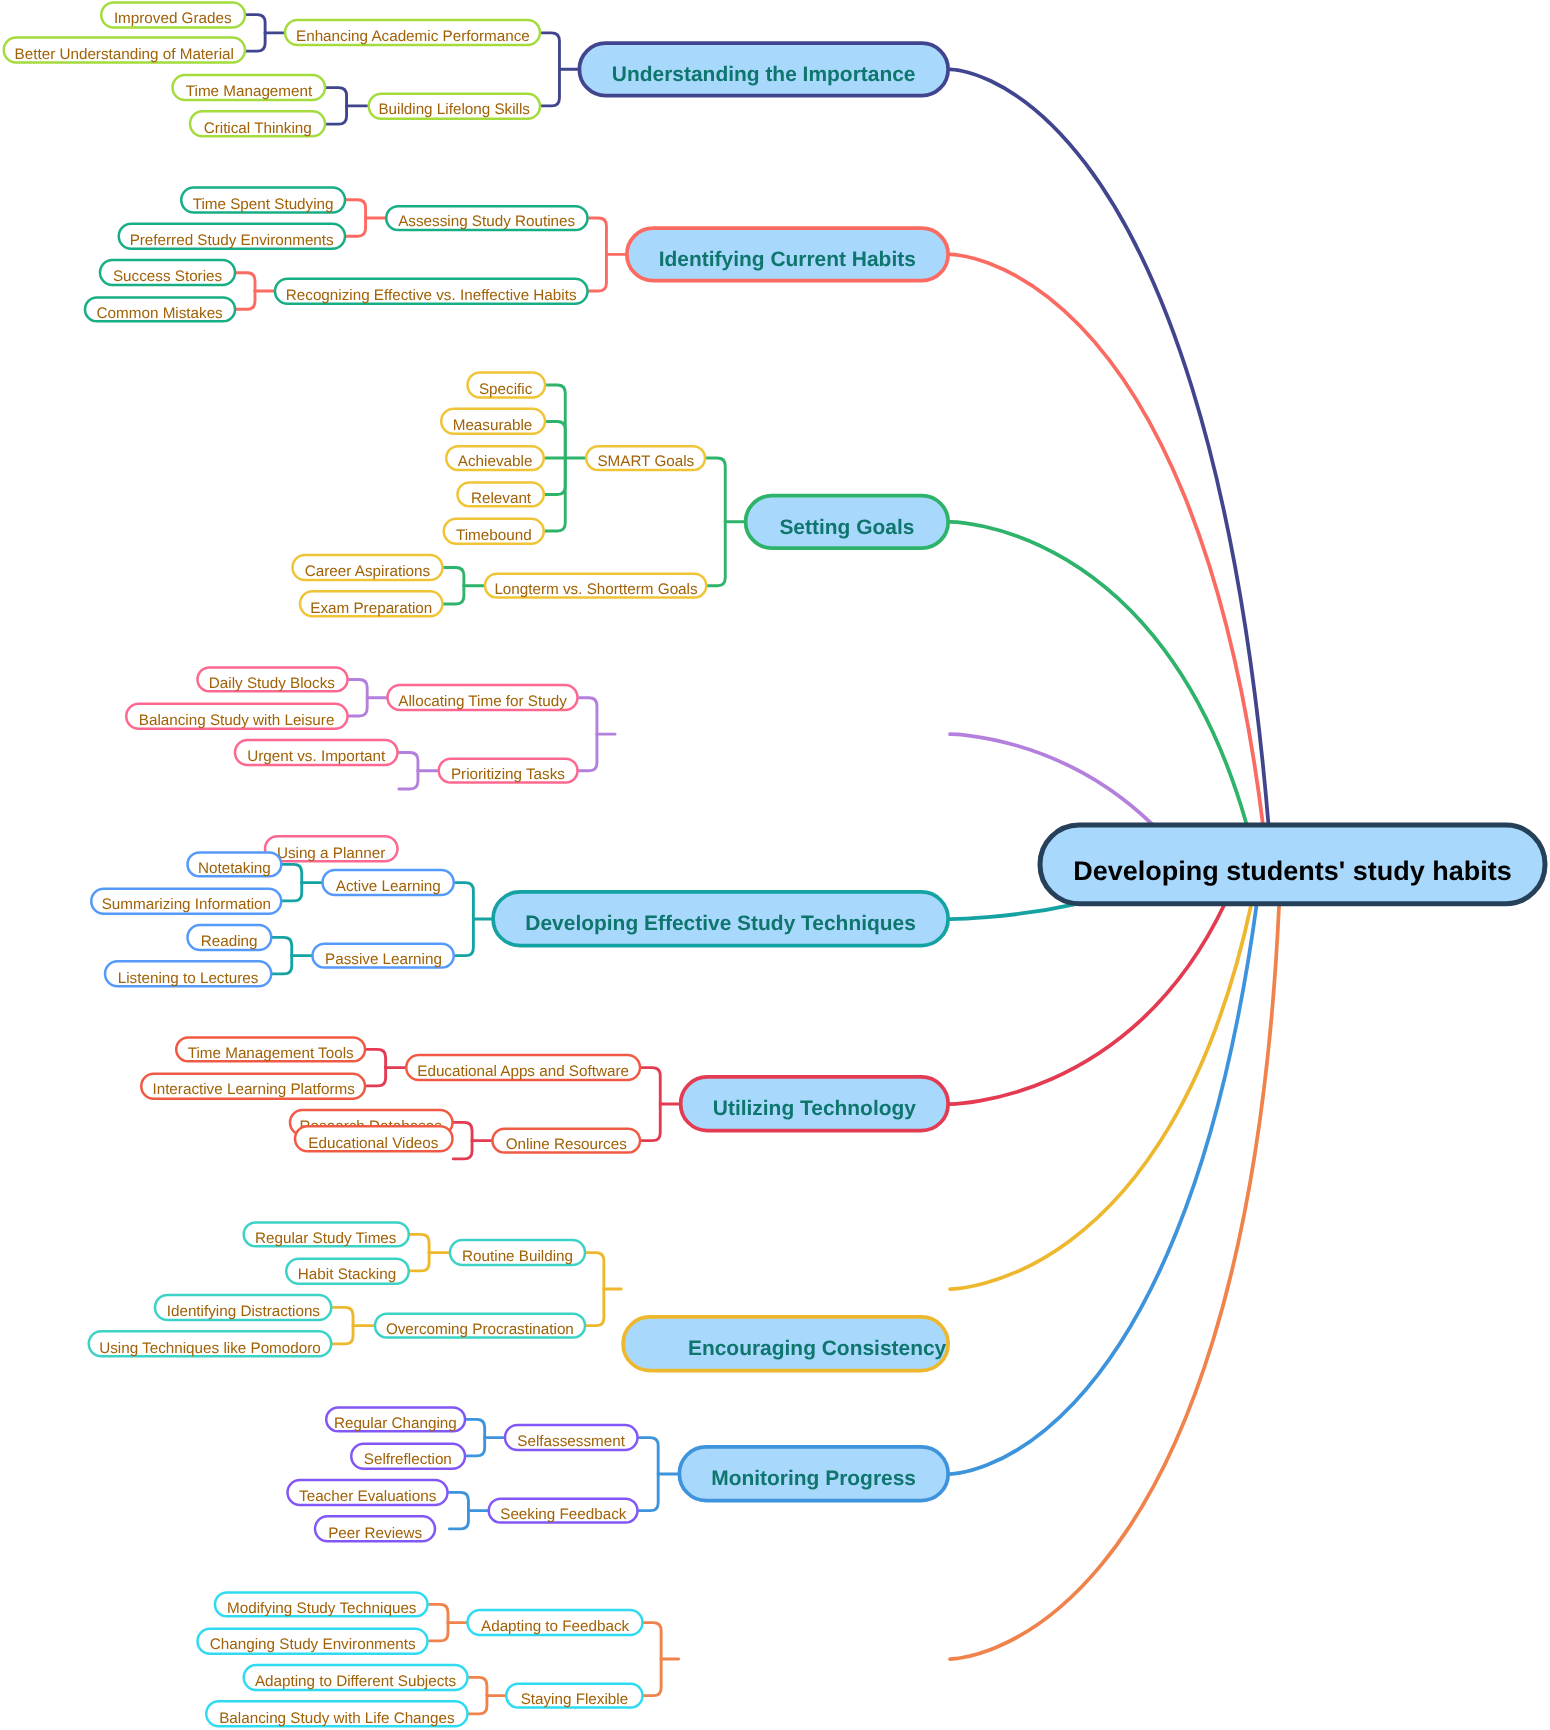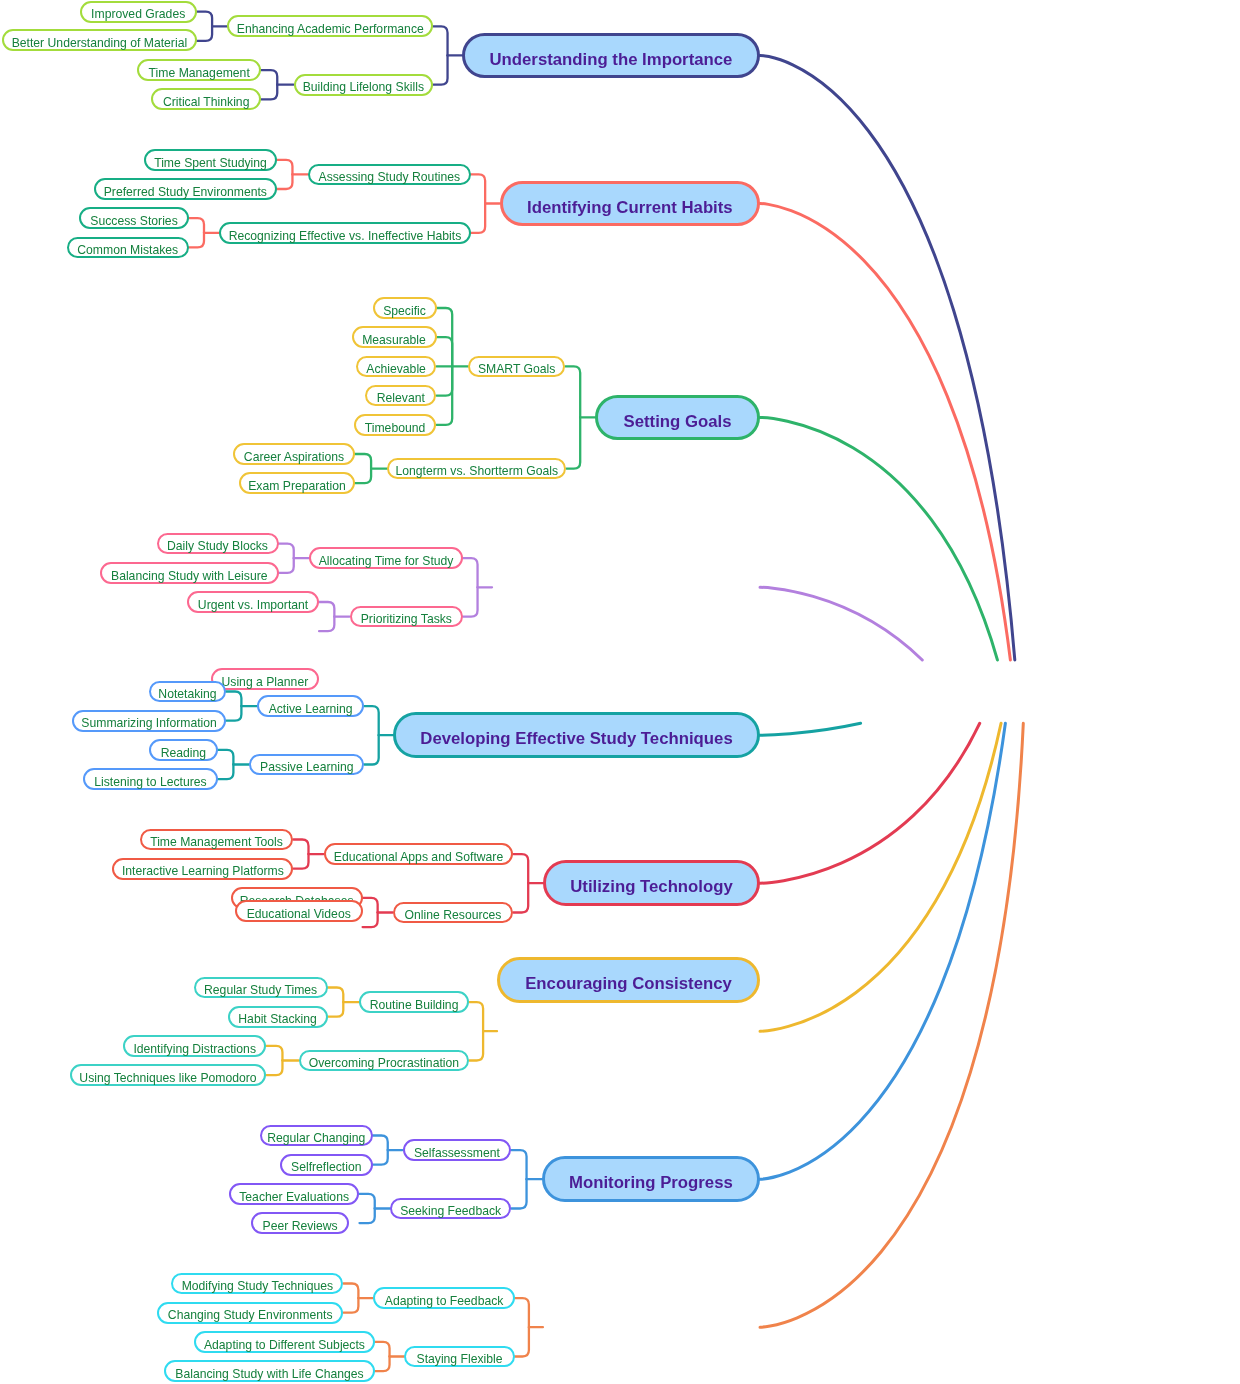--- a/index.html
+++ b/index.html
@@ -5,23 +5,23 @@
 <style>
   html,body{margin:0;padding:0;background:#ffffff;}
   body{width:1240px;height:1384px;overflow:hidden;
        font-family:"Liberation Sans","DejaVu Sans",sans-serif;
        -webkit-font-smoothing:antialiased;}
   #stage{position:relative;width:1240px;height:1384px;background:#ffffff;}
   #edges{position:absolute;left:0;top:0;width:1240px;height:1384px;overflow:visible;}
   #nodes{position:absolute;left:0;top:0;width:1240px;height:1384px;opacity:.9999;will-change:transform;transform:translateZ(0);}
   .node{position:absolute;box-sizing:border-box;display:block;text-align:center;
         white-space:nowrap;background:#ffffff;border-style:solid;}
-  .n3{height:21.8px;border-width:2px;border-radius:11px;font-size:12.2px;color:#15803d;line-height:21.8px;}
+  .n3{height:21.8px;border-width:2px;border-radius:11px;font-size:12.2px;color:#a16207;line-height:21.8px;}
   .n3 > span{position:relative;top:1.7px;}
-  .n1{height:45.8px;border-width:3.9px;border-radius:22.9px;font-size:16.75px;font-weight:bold;color:#4c1d95;line-height:45.8px;}
+  .n1{height:45.8px;border-width:3.9px;border-radius:22.9px;font-size:16.75px;font-weight:bold;color:#0f766e;line-height:45.8px;}
   .n1 > span{position:relative;top:1.2px;}
   .n0{height:66.5px;border-width:4px;border-radius:33.25px;font-size:21.6px;font-weight:bold;color:#000000;line-height:66.5px;}
   .n0 > span{position:relative;top:1.6px;}
 </style>
 </head>
 <body>
 
 <div id="stage" aria-label="Developing students' study habits">
   <svg id="edges" viewBox="0 0 1240 1384" width="1240" height="1384">
       <path d="M760,55.4C760,55.4 964.29,55.4 1014.81,659.95" fill="none" stroke="#40458E" stroke-width="3" stroke-linecap="round" stroke-linejoin="round"></path>
@@ -162,28 +162,29 @@
   <div class="node n3" style="left: 230.6px; width: 132px; top: 887px; border-color: rgb(240, 90, 69);"><span>Research Databases</span></div>
   <div class="node n3" style="left: 234.8px; width: 127.8px; top: 900px; border-color: rgb(240, 90, 69);"><span>Educational Videos</span></div>
   <div class="node n3" style="left: 392.7px; width: 120.7px; top: 901.6px; border-color: rgb(240, 90, 69);"><span>Online Resources</span></div>
   <div class="node n1" style="left: 543px; width: 217px; top: 860.3px; border-color: rgb(227, 59, 82); background: rgb(169, 216, 253);"><span>Utilizing Technology</span></div>
   <div class="node n3" style="left: 193.5px; width: 134.2px; top: 976.6px; border-color: rgb(60, 210, 198);"><span>Regular Study Times</span></div>
   <div class="node n3" style="left: 227.5px; width: 100.2px; top: 1005.8px; border-color: rgb(60, 210, 198);"><span>Habit Stacking</span></div>
   <div class="node n3" style="left: 358.9px; width: 110.3px; top: 991.2px; border-color: rgb(60, 210, 198);"><span>Routine Building</span></div>
   <div class="node n3" style="left: 123.1px; width: 143.2px; top: 1035px; border-color: rgb(60, 210, 198);"><span>Identifying Distractions</span></div>
   <div class="node n3" style="left: 69.7px; width: 196.6px; top: 1064.2px; border-color: rgb(60, 210, 198);"><span>Using Techniques like Pomodoro</span></div>
   <div class="node n3" style="left: 298.6px; width: 170.6px; top: 1049.6px; border-color: rgb(60, 210, 198);"><span>Overcoming Procrastination</span></div>
-  <div class="node n1" style="left: 497px; width: 263px; top: 957px; border-color: rgb(238, 184, 46); background: rgb(169, 216, 253);"><span>Encouraging Consistency</span></div>
+  <div class="node n1" style="left: 497px; width: 263px; top: 1052px; border-color: rgb(238, 184, 46); background: rgb(169, 216, 253); text-align: right;"><span>Encouraging Consistency</span></div>
   <div class="node n3" style="left: 259.5px; width: 113.5px; top: 1124.6px; border-color: rgb(130, 87, 245);"><span>Regular Changing</span></div>
   <div class="node n3" style="left: 279.5px; width: 93.5px; top: 1153.8px; border-color: rgb(130, 87, 245);"><span>Selfreflection</span></div>
   <div class="node n3" style="left: 402.5px; width: 108.8px; top: 1139.2px; border-color: rgb(130, 87, 245);"><span>Selfassessment</span></div>
   <div class="node n3" style="left: 228.8px; width: 130.7px; top: 1183px; border-color: rgb(130, 87, 245);"><span>Teacher Evaluations</span></div>
   <div class="node n3" style="left: 251px; width: 98.2px; top: 1212.2px; border-color: rgb(130, 87, 245);"><span>Peer Reviews</span></div>
   <div class="node n3" style="left: 390px; width: 121.3px; top: 1197.6px; border-color: rgb(130, 87, 245);"><span>Seeking Feedback</span></div>
   <div class="node n1" style="left: 541.8px; width: 218.2px; top: 1156.3px; border-color: rgb(61, 147, 220); background: rgb(169, 216, 253);"><span>Monitoring Progress</span></div>
   <div class="node n3" style="left: 171.4px; width: 172.1px; top: 1272.6px; border-color: rgb(47, 219, 240);"><span>Modifying Study Techniques</span></div>
   <div class="node n3" style="left: 156.9px; width: 186.6px; top: 1301.8px; border-color: rgb(47, 219, 240);"><span>Changing Study Environments</span></div>
   <div class="node n3" style="left: 373.3px; width: 141.6px; top: 1287.2px; border-color: rgb(47, 219, 240);"><span>Adapting to Feedback</span></div>
   <div class="node n3" style="left: 194px; width: 180.9px; top: 1331px; border-color: rgb(47, 219, 240);"><span>Adapting to Different Subjects</span></div>
   <div class="node n3" style="left: 164.2px; width: 210.7px; top: 1360.2px; border-color: rgb(47, 219, 240);"><span>Balancing Study with Life Changes</span></div>
   <div class="node n3" style="left: 404.2px; width: 110.7px; top: 1345.6px; border-color: rgb(47, 219, 240);"><span>Staying Flexible</span></div>
+  <div class="node n0" style="left: 829.8px; width: 408.4px; top: 658.35px; border-color: rgb(38, 64, 89); background: rgb(169, 216, 253);"><span>Developing students' study habits</span></div>
   </div>
 </div>
 
 </body></html>

